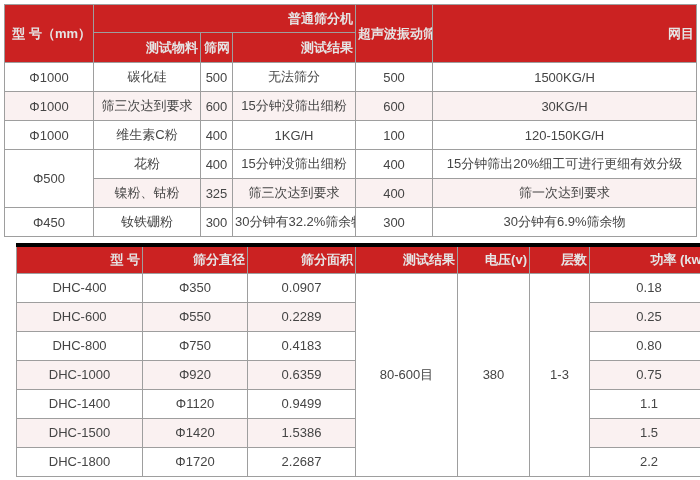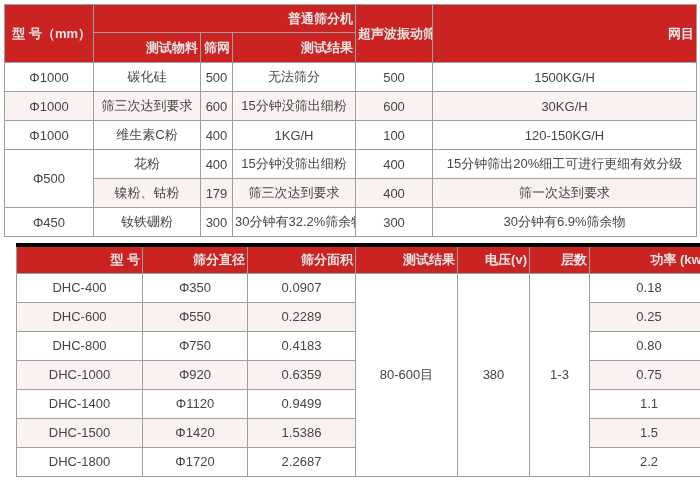--- a/index.html
+++ b/index.html
@@ -106,21 +106,21 @@
       <tr class="white">
         <td rowspan="2" class="pink-cell">Φ500</td>
         <td>花粉</td>
         <td>400</td>
         <td>15分钟没筛出细粉</td>
         <td>400</td>
         <td>15分钟筛出20%细工可进行更细有效分级</td>
       </tr>
       <tr class="pink">
         <td>镍粉、钴粉</td>
-        <td>179</td>
+        <td>325</td>
         <td>筛三次达到要求</td>
         <td>400</td>
         <td>筛一次达到要求</td>
       </tr>
       <tr class="white">
         <td>Φ450</td>
         <td>钕铁硼粉</td>
         <td>300</td>
         <td>30分钟有32.2%筛余物</td>
         <td>300</td>

